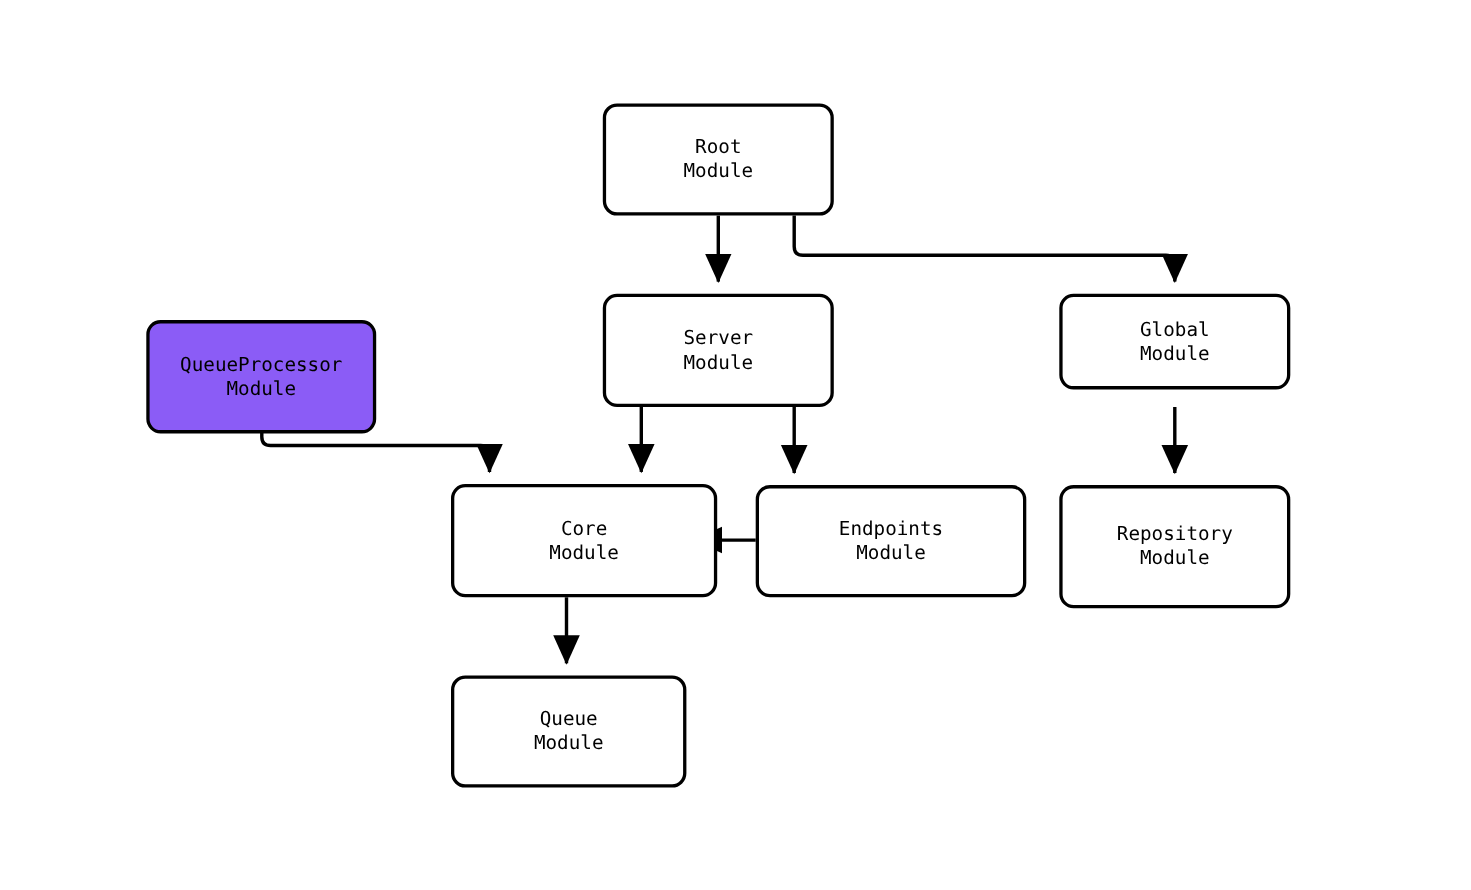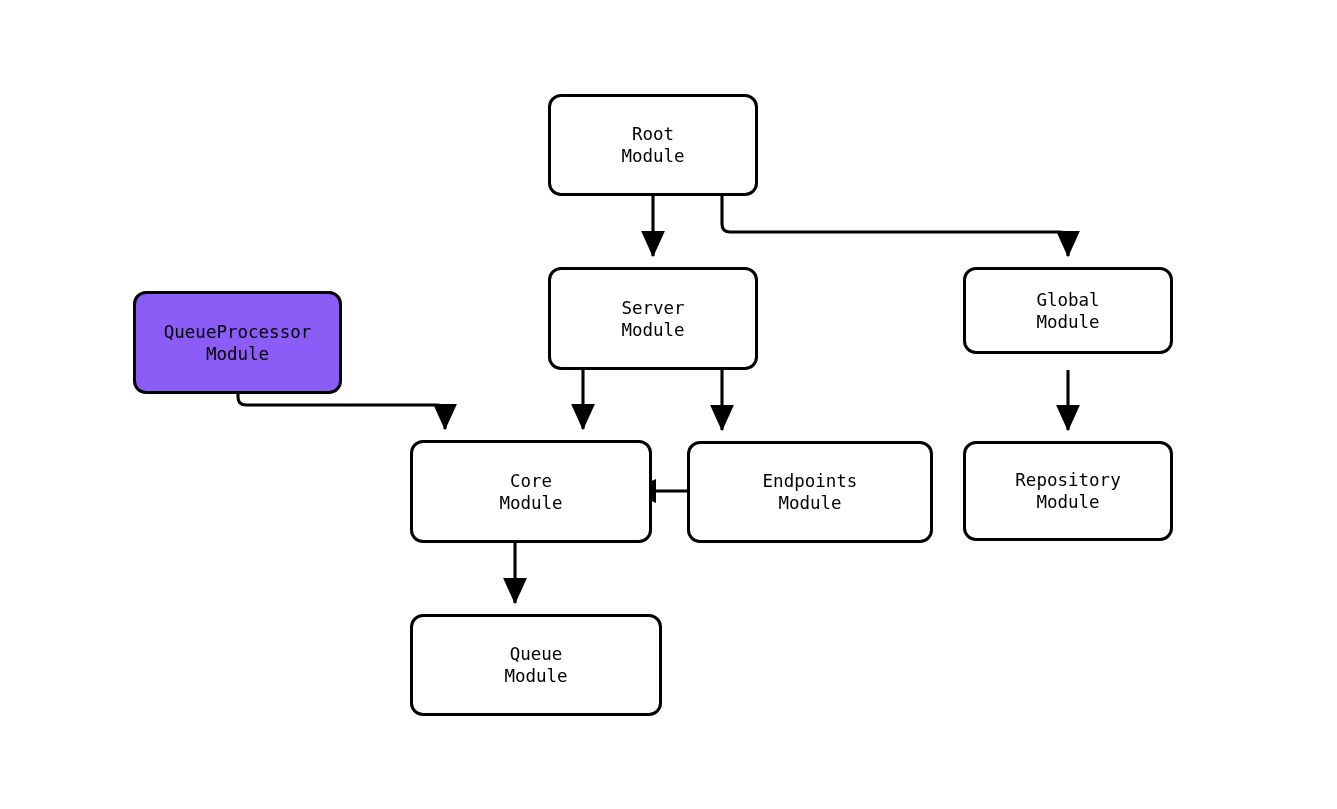--- a/index.html
+++ b/index.html
@@ -95,23 +95,23 @@
   <div class="node" style="left: 410px; top: 440px; width: 242px; height: 103px; border-color: rgb(0, 0, 0); background: rgb(255, 255, 255);">
     <span class="node-line">Core</span>
     <span class="node-line">Module</span>
   </div>
 
   <div class="node" style="left: 687px; top: 441px; width: 246px; height: 102px; border-color: rgb(0, 0, 0); background: rgb(255, 255, 255);">
     <span class="node-line">Endpoints</span>
     <span class="node-line">Module</span>
   </div>
 
-  <div class="node" style="left: 963px; top: 441px; width: 210px; height: 100px; border-color: rgb(0, 0, 0); background: rgb(255, 255, 255);">
+  <div class="node" style="left: 963px; top: 441px; width: 210px; height: 112px; border-color: rgb(0, 0, 0); background: rgb(255, 255, 255);">
     <span class="node-line">Repository</span>
     <span class="node-line">Module</span>
   </div>
 
-  <div class="node" style="left: 410px; top: 614px; width: 252px; height: 102px; border-color: rgb(0, 0, 0); background: rgb(255, 255, 255);">
+  <div class="node" style="left: 410px; top: 614px; width: 214px; height: 102px; border-color: rgb(0, 0, 0); background: rgb(255, 255, 255);">
     <span class="node-line">Queue</span>
     <span class="node-line">Module</span>
   </div>
 
 </div>
 
 </body></html>

